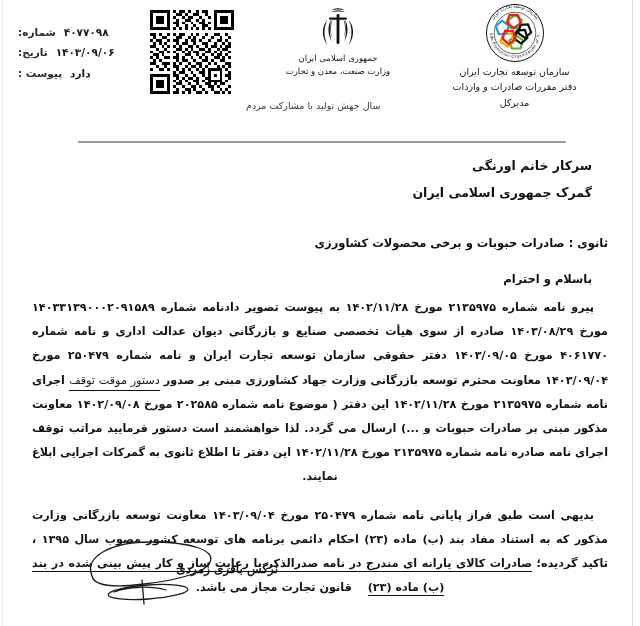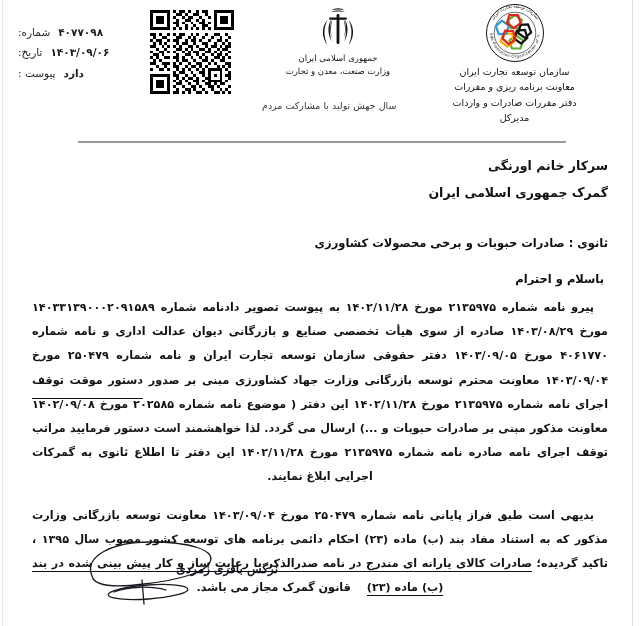--- a/index.html
+++ b/index.html
@@ -51,21 +51,21 @@
     display: flex;
     justify-content: flex-end;
     align-items: baseline;
     gap: 8px;
     font-size: 10.5px;
     color: #1b1b1b;
     line-height: 1.95;
     font-weight: 700;
     white-space: nowrap;
   }
-  .ref-label { color: #2b2b2b; font-weight: 400; }
+  .ref-label { color: #2b2b2b; font-weight: 700; }
   .ref-value { font-weight: 700; letter-spacing: .4px; }
 
   
   .qr {
     position: absolute;
     top: 10px;
     left: 150px;
     width: 84px;
     height: 84px;
     background: #ffffff;
@@ -103,41 +103,41 @@
     color: #111111;
     line-height: 1.62;
     white-space: nowrap;
     letter-spacing: .2px;
   }
 
   
   .slogan {
     position: absolute;
     top: 100px;
-    left: 262px;
+    left: 246px;
     font-size: 9.5px;
     color: #3a3a3a;
     white-space: nowrap;
   }
 
   
   .divider {
     position: absolute;
     top: 141px;
     left: 78px;
     width: 488px;
     height: 2px;
     background: #9a9a9a;
   }
 
   
   .addressee {
     position: absolute;
     top: 152px;
-    right: 32px;
+    right: 48px;
     width: 330px;
     text-align: right;
   }
   .addressee-line {
     font-size: 12.5px;
     color: #121212;
     line-height: 2.18;
     font-weight: 700;
     white-space: nowrap;
   }
@@ -152,21 +152,21 @@
     font-size: 11.5px;
     font-weight: 700;
     color: #101010;
     white-space: nowrap;
   }
 
   
   .salutation {
     position: absolute;
     top: 272px;
-    right: 36px;
+    right: 48px;
     font-size: 11.5px;
     font-weight: 700;
     color: #101010;
   }
 
   
   .body-wrap {
     position: absolute;
     top: 296px;
     right: 32px;
@@ -176,23 +176,23 @@
     text-align: justify;
     text-align-last: center;
     font-size: 11.2px;
     color: #131313;
     line-height: 2.16;
     font-weight: 600;
     margin: 0 0 10px 0;
     text-indent: 14px;
   }
   .para b {
-    font-weight: 700;
+    font-weight: 400;
     border-bottom: 1.4px solid #111;
-    padding-bottom: 11px;
+    padding-bottom: 3px;
   }
   .para u.plain {
     text-decoration: none;
     border-bottom: 1.2px solid #111;
     padding-bottom: 1px;
     margin-left: 12px;
   }
   .para.last { margin-top: 14px; }
 
   
@@ -539,21 +539,20 @@
         <g fill="#111111" font-size="7.2" font-family="DejaVu Sans, sans-serif" letter-spacing="0.6">
           <text>
             <textPath href="#ringTop" startOffset="50%" text-anchor="middle">سازمان توسعه تجارت ایران</textPath>
           </text>
           <text font-size="6.4">
             <textPath href="#ringBot" startOffset="50%" text-anchor="middle">Trade Promotion Organization of Iran</textPath>
           </text>
         </g>
       </svg>
       <div class="org-line">سازمان توسعه تجارت ایران</div>
-      <div class="org-line">معاونت برنامه ریزی و مقررات</div>
       <div class="org-line">دفتر مقررات صادرات و واردات</div>
       <div class="org-line">مدیرکل</div>
     </div>
 
     <div class="slogan">سال جهش تولید با مشارکت مردم</div>
   </div>
 
   <div class="divider"></div>
 
   <div class="addressee">
@@ -561,21 +560,21 @@
     <div class="addressee-line">گمرک جمهوری اسلامی ایران</div>
   </div>
 
   <div class="subject">ثانوی : صادرات حبوبات و برخی محصولات کشاورزی</div>
 
   <div class="salutation">باسلام و احترام</div>
 
   <div class="body-wrap">
     <p class="para"><span>پیرو نامه شماره ۲۱۳۵۹۷۵ مورخ ۱۴۰۲/۱۱/۲۸ به پیوست تصویر دادنامه شماره ۱۴۰۳۳۱۳۹۰۰۰۲۰۹۱۵۸۹ مورخ ۱۴۰۳/۰۸/۲۹ صادره از سوی هیأت تخصصی صنایع و بازرگانی دیوان عدالت اداری و نامه شماره ۴۰۶۱۷۷۰ مورخ ۱۴۰۳/۰۹/۰۵ دفتر حقوقی سازمان توسعه تجارت ایران و نامه شماره ۲۵۰۴۷۹ مورخ ۱۴۰۳/۰۹/۰۴ معاونت محترم توسعه بازرگانی وزارت جهاد کشاورزی مبنی بر صدور </span><b>دستور موقت توقف</b><span> اجرای نامه شماره ۲۱۳۵۹۷۵ مورخ ۱۴۰۲/۱۱/۲۸ این دفتر ( موضوع نامه شماره ۲۰۲۵۸۵ مورخ ۱۴۰۲/۰۹/۰۸ معاونت مذکور مبنی بر صادرات حبوبات و ...) ارسال می گردد. لذا خواهشمند است دستور فرمایید مراتب توقف اجرای نامه صادره نامه شماره ۲۱۳۵۹۷۵ مورخ ۱۴۰۲/۱۱/۲۸ این دفتر تا اطلاع ثانوی به گمرکات اجرایی ابلاغ نمایند.</span></p>
 
-    <p class="para last"><span>بدیهی است طبق فراز پایانی نامه شماره ۲۵۰۴۷۹ مورخ ۱۴۰۳/۰۹/۰۴ معاونت توسعه بازرگانی وزارت مذکور که به استناد مفاد بند (ب) ماده (۲۳) احکام دائمی برنامه های توسعه کشور مصوب سال ۱۳۹۵ ، تاکید گردیده؛ </span><u class="plain">صادرات کالای یارانه ای مندرج در نامه صدرالذکر با رعایت ساز و کار پیش بینی شده در بند (ب) ماده (۲۳)</u><span> قانون گمرک مجاز می باشد.</span></p>
+    <p class="para last"><span>بدیهی است طبق فراز پایانی نامه شماره ۲۵۰۴۷۹ مورخ ۱۴۰۳/۰۹/۰۴ معاونت توسعه بازرگانی وزارت مذکور که به استناد مفاد بند (ب) ماده (۲۳) احکام دائمی برنامه های توسعه کشور مصوب سال ۱۳۹۵ ، تاکید گردیده؛ </span><u class="plain">صادرات کالای یارانه ای مندرج در نامه صدرالذکر با رعایت ساز و کار پیش بینی شده در بند (ب) ماده (۲۳)</u><span> قانون تجارت مجاز می باشد.</span></p>
   </div>
 
   <div class="signature">
     <svg class="sig-mark" width="250" height="80" viewBox="0 0 250 80" aria-hidden="true">
       <g fill="none" stroke="#1a1a22" stroke-width="1.3" stroke-linecap="round">
         <path d="M52 44 C44 24 72 10 110 10 C150 10 176 18 170 30 C166 40 140 48 104 52 C72 56 54 54 52 44 Z"></path>
         <ellipse cx="108" cy="60" rx="40" ry="7" transform="rotate(-4 108 60)"></ellipse>
         <path d="M74 60 C88 54 112 54 126 58"></path>
         <path d="M102 48 L104 72"></path>
       </g>

